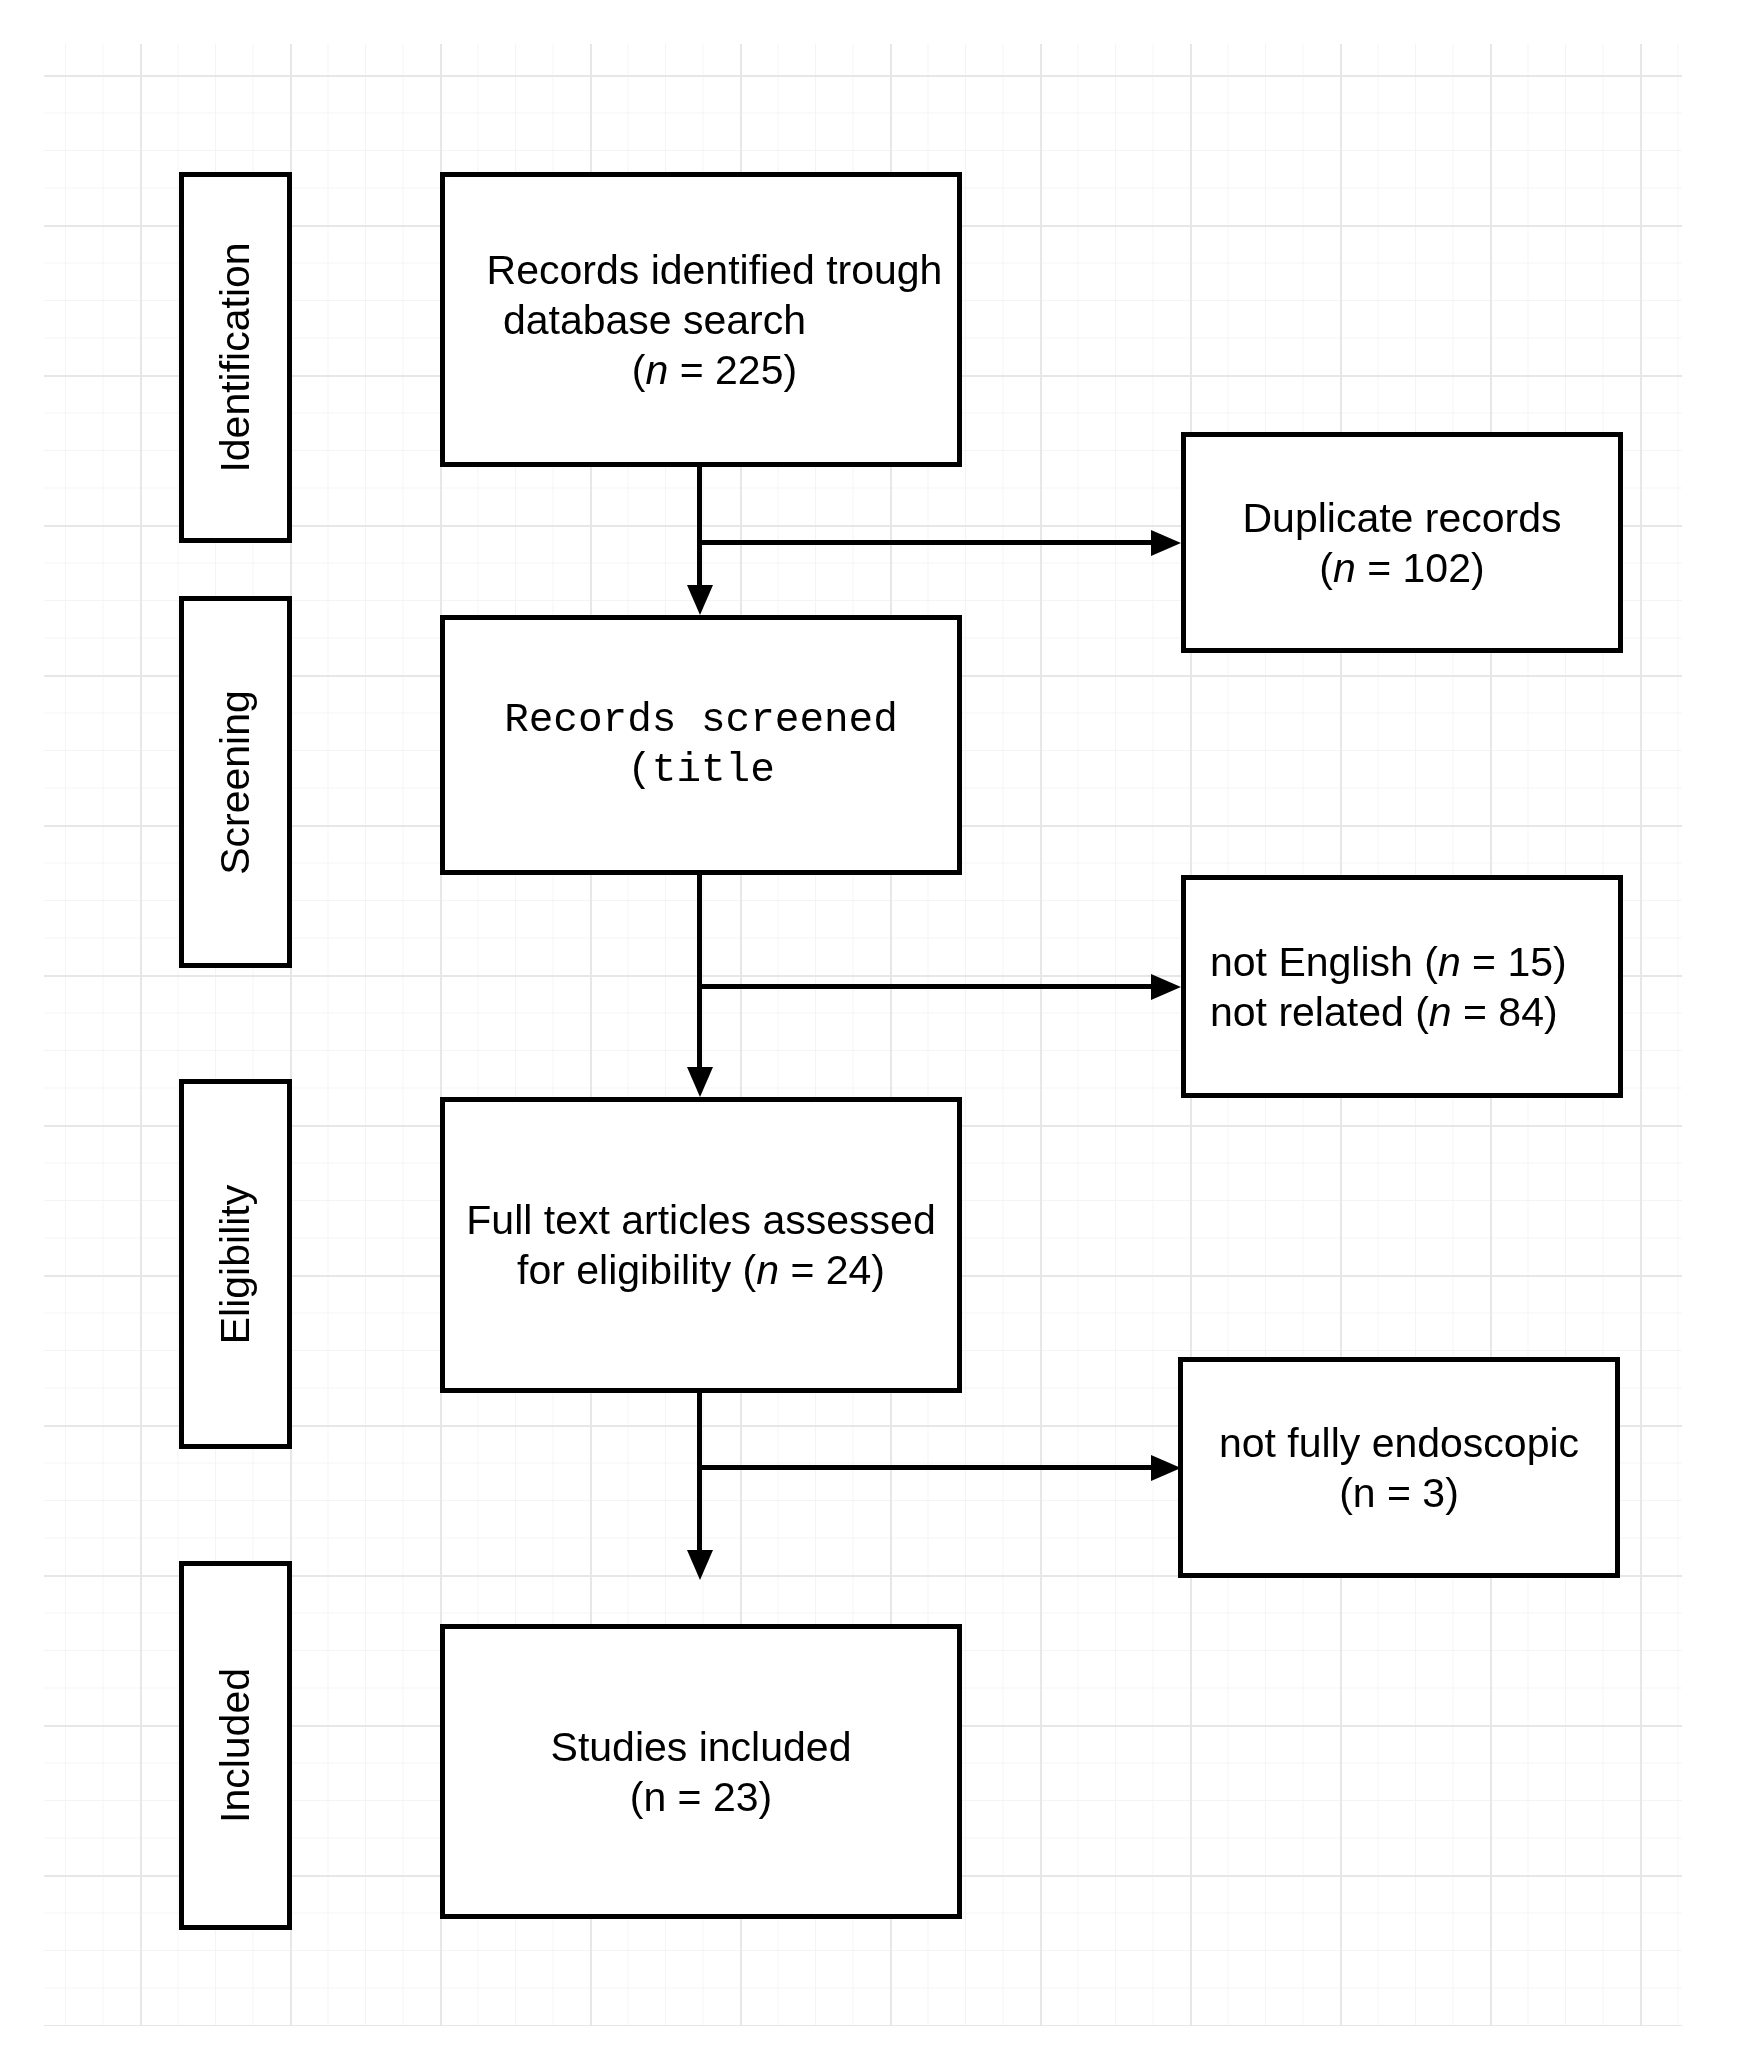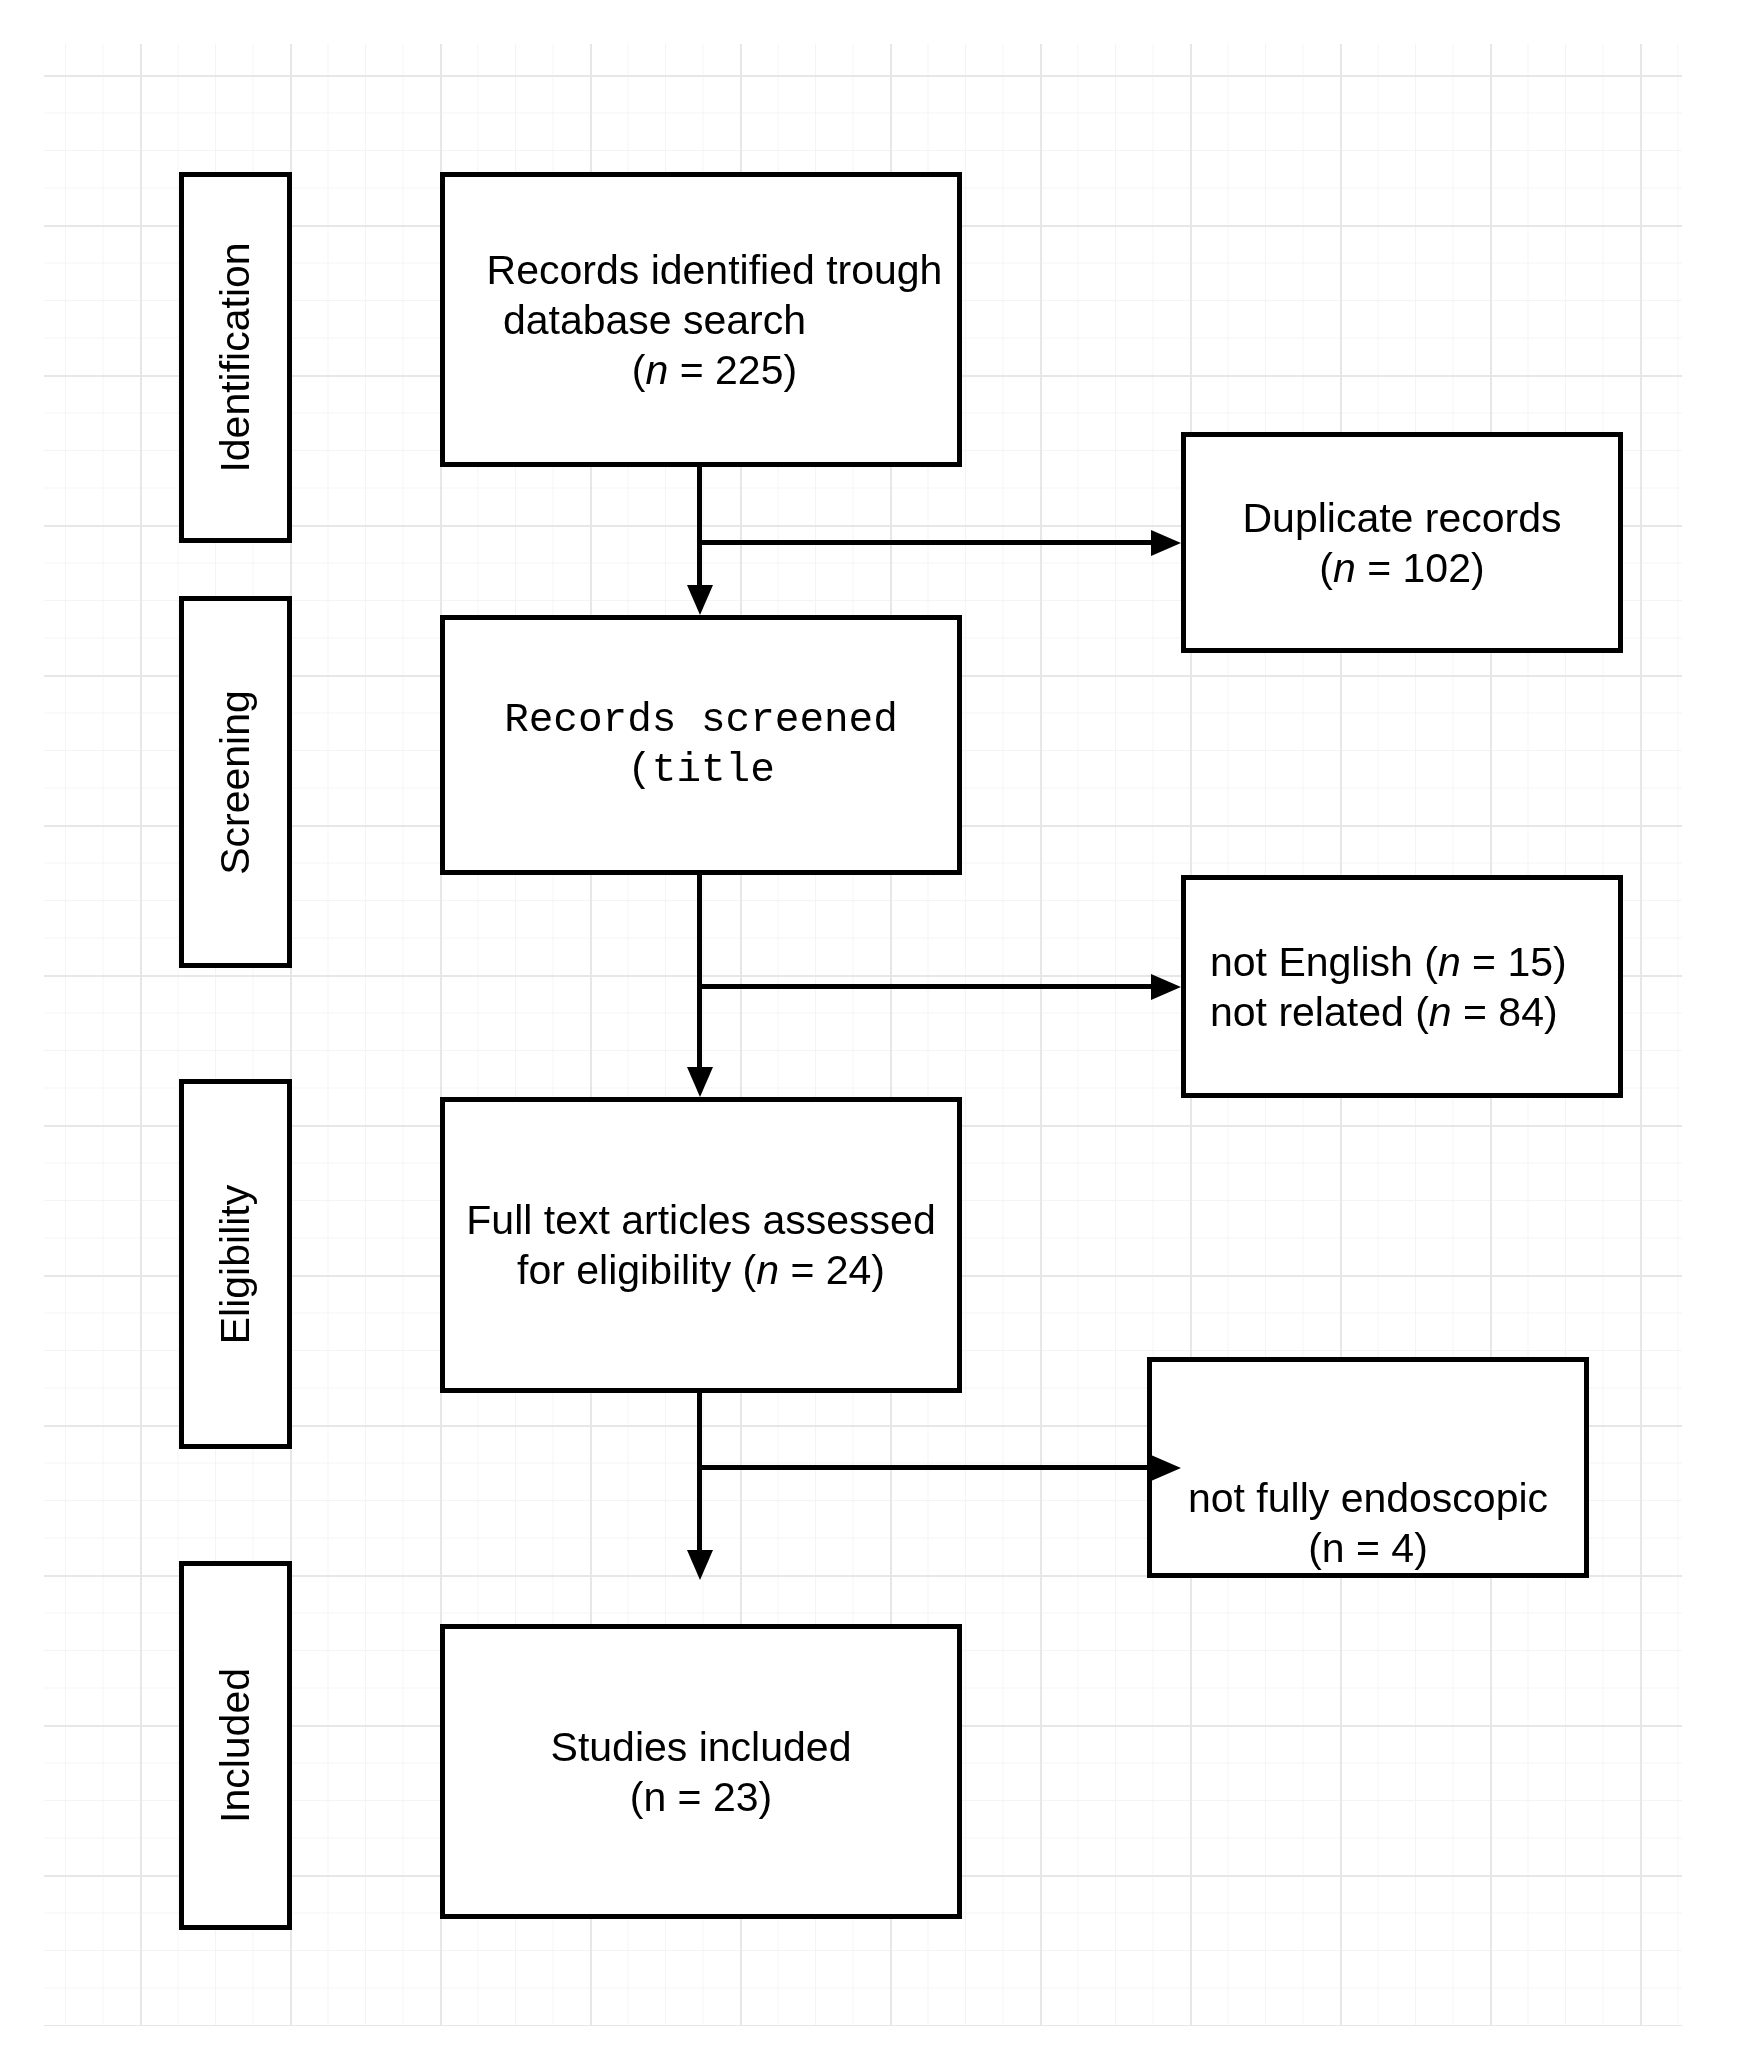--- a/index.html
+++ b/index.html
@@ -67,21 +67,21 @@
   #lbl-eligibility{left:179px;top:1079px;width:113px;height:370px;}
   #lbl-included{left:179px;top:1561px;width:113px;height:369px;}
   
   #box-identified{left:440px;top:172px;width:522px;height:295px;padding-left:27px;}
   #box-screened{left:440px;top:615px;width:522px;height:260px;font-family:Liberation Mono, monospace;}
   #box-fulltext{left:440px;top:1097px;width:522px;height:296px;}
   #box-included{left:440px;top:1624px;width:522px;height:295px;}
   
   #box-duplicates{left:1181px;top:432px;width:442px;height:221px;}
   #box-screen-excluded{left:1181px;top:875px;width:442px;height:223px;}
-  #box-elig-excluded{left:1147px;top:1357px;width:442px;height:221px;justify-content:flex-end;}
+  #box-elig-excluded{left:1178px;top:1357px;width:442px;height:221px;}
   
   #v1{left:697px;top:467px;height:120px;}
   #v2{left:697px;top:875px;height:194px;}
   #v3{left:697px;top:1393px;height:159px;}
   #va1{left:687px;top:585px;}
   #va2{left:687px;top:1067px;}
   #va3{left:687px;top:1550px;}
   #h1{left:697px;top:540px;width:456px;}
   #h2{left:697px;top:984px;width:456px;}
   #h3{left:697px;top:1465px;width:456px;}
@@ -128,21 +128,21 @@
   <div class="shape" id="box-duplicates">
       <div class="tl"><span>Duplicate records</span></div>
       <div class="tl"><span>(</span><span class="it">n</span><span> = 102)</span></div>
     </div>
   <div class="shape left-text" id="box-screen-excluded">
       <div class="tl"><span>not English (</span><span class="it">n</span><span> = 15)</span></div>
       <div class="tl"><span>not related (</span><span class="it">n</span><span> = 84)</span></div>
     </div>
   <div class="shape" id="box-elig-excluded">
       <div class="tl"><span>not fully endoscopic</span></div>
-      <div class="tl"><span>(n = 4)</span></div>
+      <div class="tl"><span>(n = 3)</span></div>
     </div>
 
   <div class="vline" id="v1"></div>
   <div class="arrow-down" id="va1"></div>
   <div class="vline" id="v2"></div>
   <div class="arrow-down" id="va2"></div>
   <div class="vline" id="v3"></div>
   <div class="arrow-down" id="va3"></div>
 
   <div class="hline" id="h1"></div>

